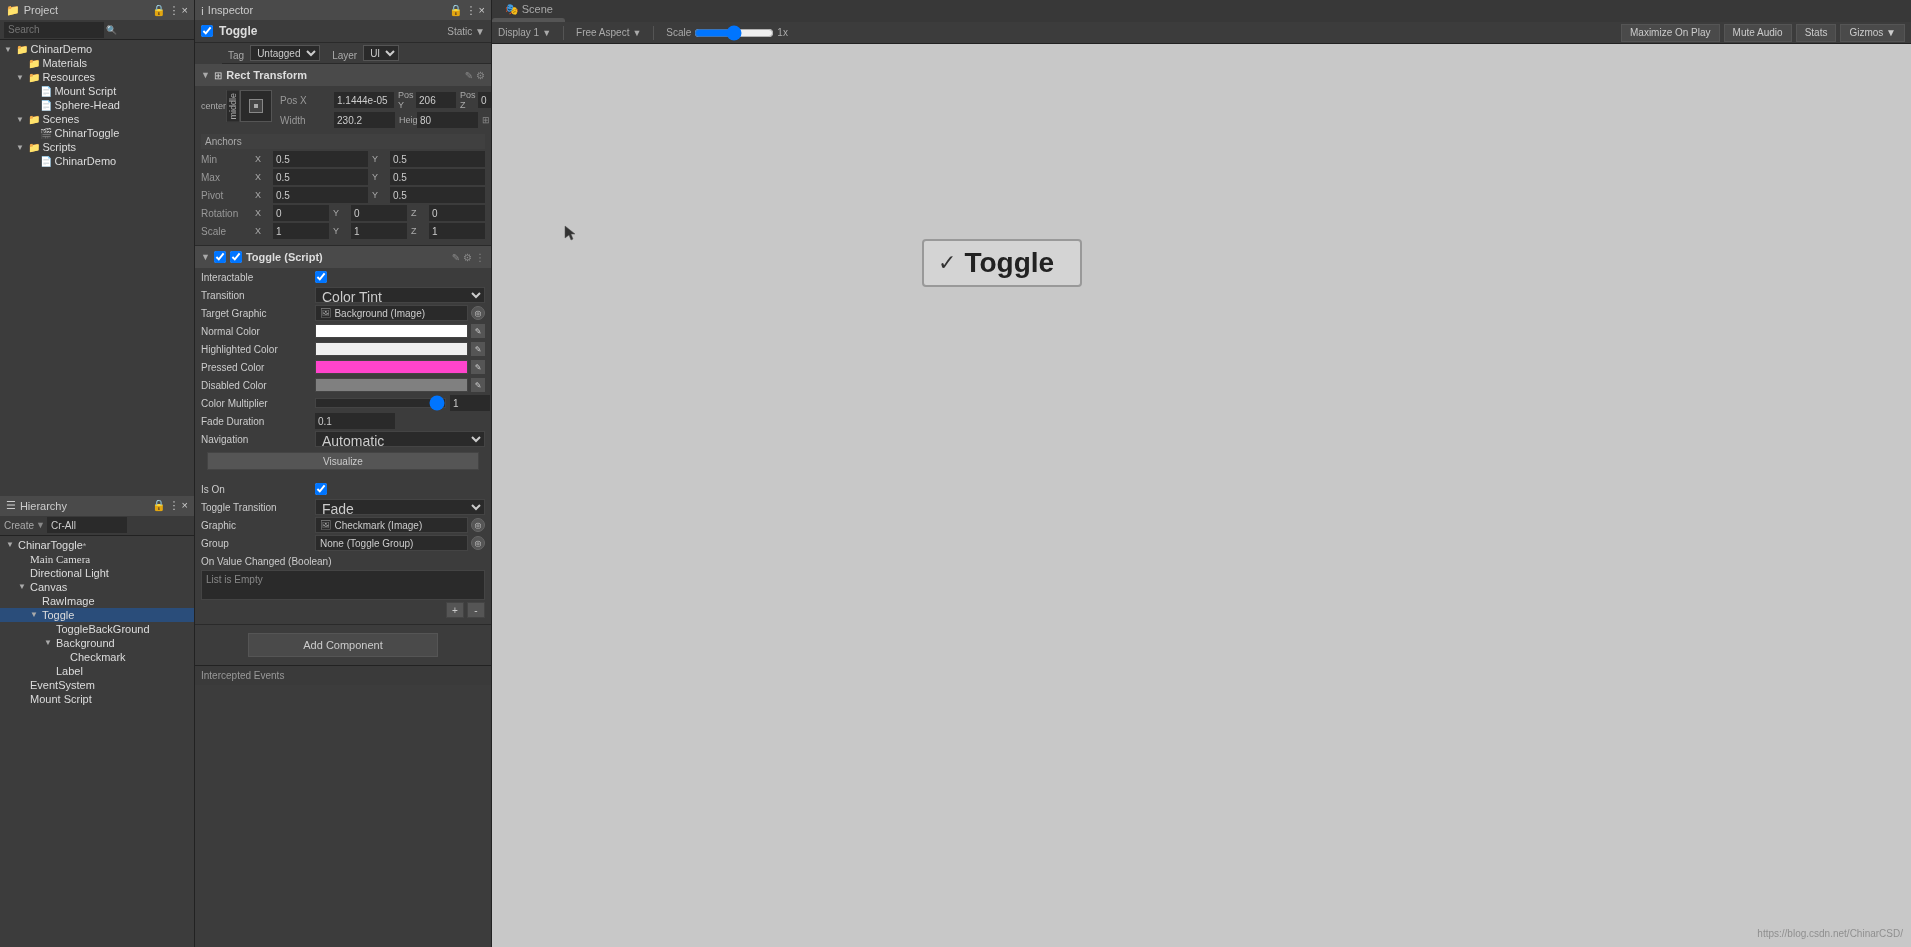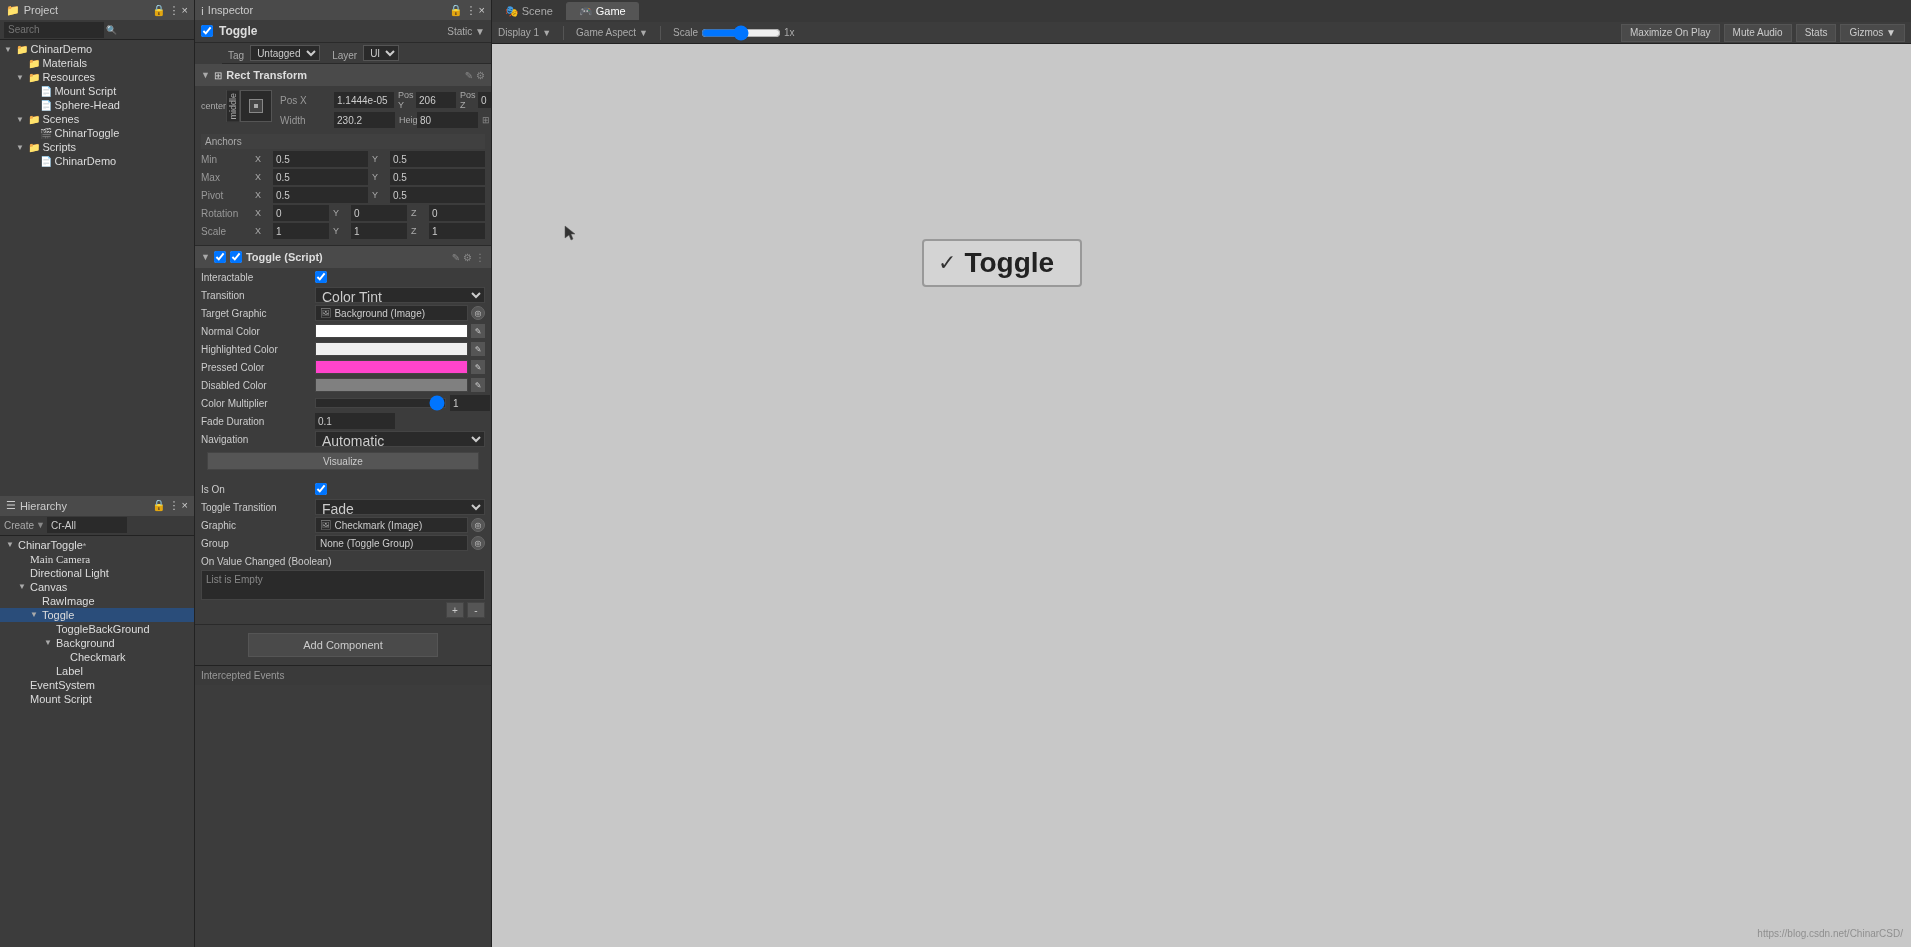--- a/index.html
+++ b/index.html
@@ -71,21 +71,21 @@
     .event-header { font-size: 10px; color: #ccc; margin-bottom: 3px; }
     .event-list-empty { background: #2a2a2a; border: 1px solid #444; padding: 3px 4px; color: #888; font-size: 10px; min-height: 30px; }
     .event-footer { display: flex; justify-content: flex-end; gap: 3px; padding: 2px 0; }
     .event-btn { background: #555; border: 1px solid #444; color: #ccc; font-size: 10px; width: 18px; height: 16px; cursor: pointer; }
 
     
     .add-component-btn { margin: 8px auto; display: block; background: #4a4a4a; border: 1px solid #555; color: #ccc; font-size: 11px; width: 190px; height: 24px; cursor: pointer; }
 
     
     .content-area { flex: 1; display: flex; flex-direction: column; background: #888; }
-    .content-tabs { display: flex; background: #383838; height: 22px; align-items: center; }
+    .content-tabs { display: flex; background: #383838; height: 22px; align-items: flex-start; flex-direction: column; }
     .content-tab { padding: 2px 12px; font-size: 11px; color: #aaa; cursor: pointer; border-radius: 3px 3px 0 0; border: 1px solid transparent; border-bottom: none; }
     .content-tab.active { background: #555; color: #fff; border-color: #555; }
     .content-toolbar { background: #3c3c3c; height: 22px; display: flex; align-items: center; padding: 0 6px; gap: 8px; font-size: 10px; color: #aaa; border-bottom: 1px solid #222; }
     .toolbar-item { display: flex; align-items: center; gap: 3px; }
     .toolbar-separator { width: 1px; height: 14px; background: #555; margin: 0 4px; }
     .toolbar-buttons { margin-left: auto; display: flex; gap: 4px; }
     .toolbar-btn { background: #4a4a4a; border: 1px solid #555; color: #ccc; font-size: 10px; padding: 1px 8px; cursor: pointer; height: 18px; }
     .scale-slider { width: 80px; height: 10px; }
 
     
@@ -539,21 +539,21 @@
       </div>
     </div>
 
     <div class="content-toolbar">
       <div class="toolbar-item">
         <span>Display 1</span>
         <span style="cursor:pointer; font-size:9px;">▼</span>
       </div>
       <div class="toolbar-separator"></div>
       <div class="toolbar-item">
-        <span>Game Aspect</span>
+        <span>Free Aspect</span>
         <span style="cursor:pointer; font-size:9px;">▼</span>
       </div>
       <div class="toolbar-separator"></div>
       <div class="toolbar-item">
         <span>Scale</span>
         <input type="range" min="0" max="2" value="1" class="scale-slider" style="">
         <span>1x</span>
       </div>
       <div class="toolbar-buttons">
         <button class="toolbar-btn">Maximize On Play</button>

